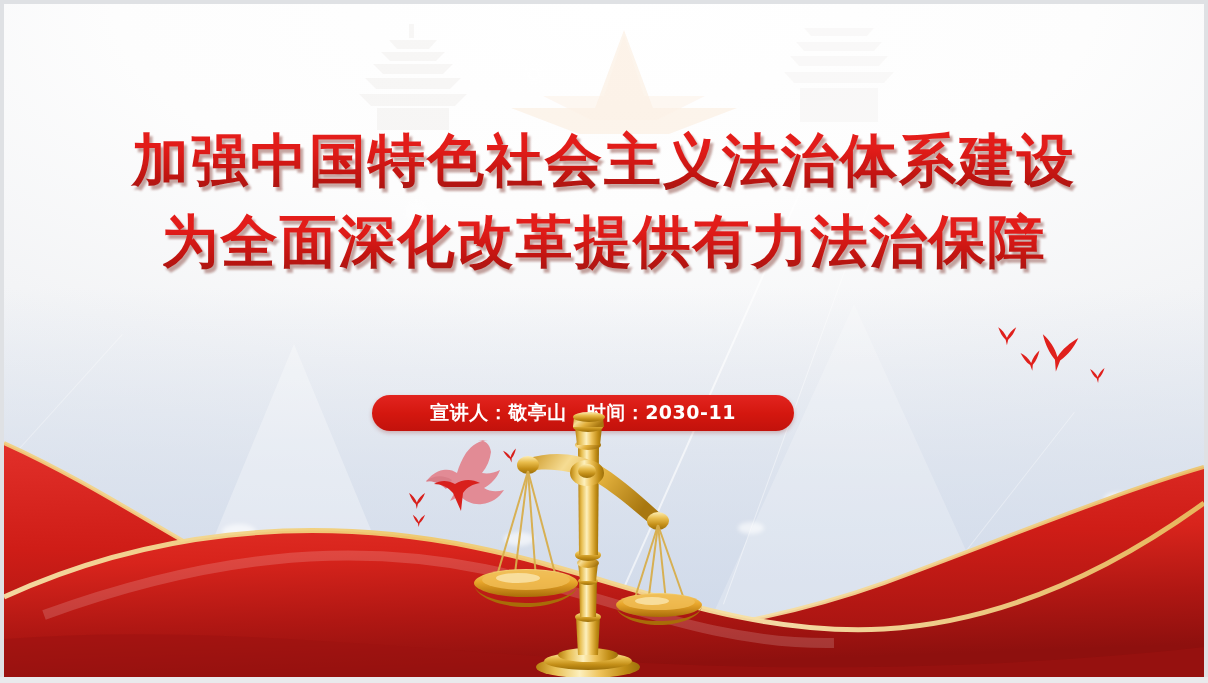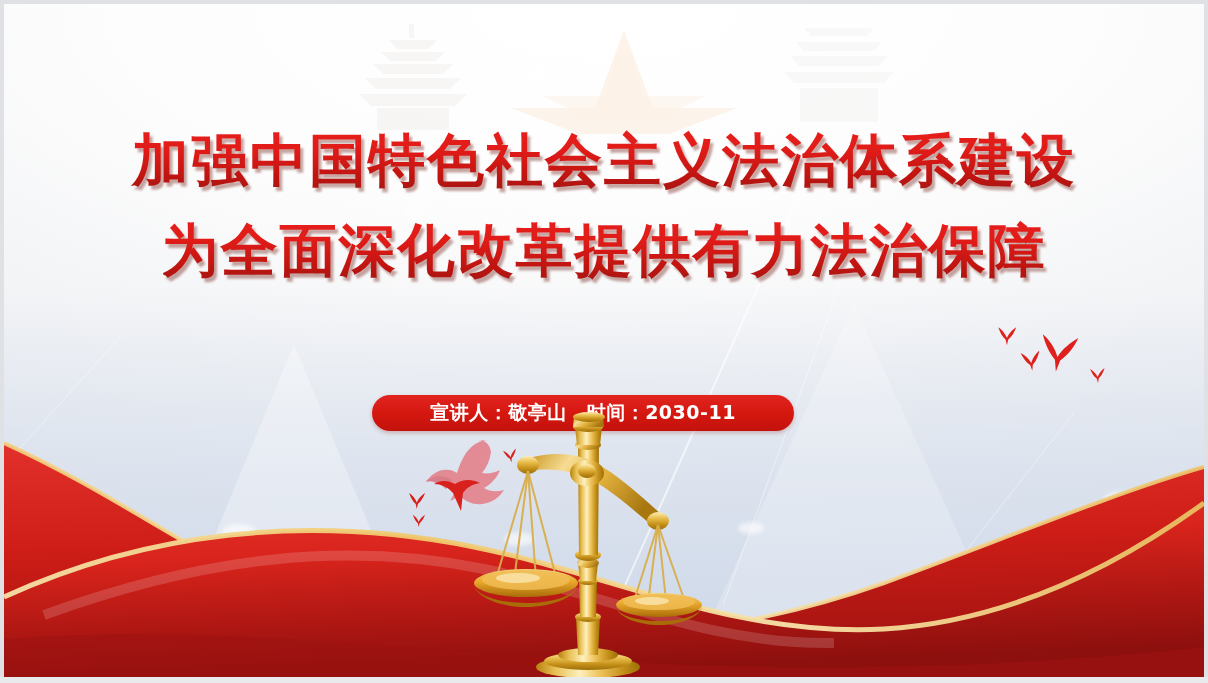--- a/index.html
+++ b/index.html
@@ -73,21 +73,21 @@
     font-weight:bold;
     font-size:57px;
     line-height:76px;
     letter-spacing:2px;
     background:linear-gradient(180deg,#e8201d 0%, #e01b18 38%, #bd1410 74%, #9c1a16 100%);
     -webkit-background-clip:text; background-clip:text;
     -webkit-text-fill-color:transparent; color:transparent;
     filter:drop-shadow(3px 4px 1px rgba(120,40,30,.42));
     white-space:nowrap;
   }
-  .title-line.l2{ margin-top:14px; }
+  .title-line.l2{ margin-top:5px; }
 
   
   #subtitle-pill{
     position:absolute; left:368px; top:391px; width:422px; height:36px;
     border-radius:18px;
     background:linear-gradient(180deg,#e2241f 0%, #d4170f 52%, #c2120c 100%);
     box-shadow:0 2px 4px rgba(140,30,20,.28);
     display:flex; align-items:center; justify-content:center; gap:20px;
     color:#fff;
   }

